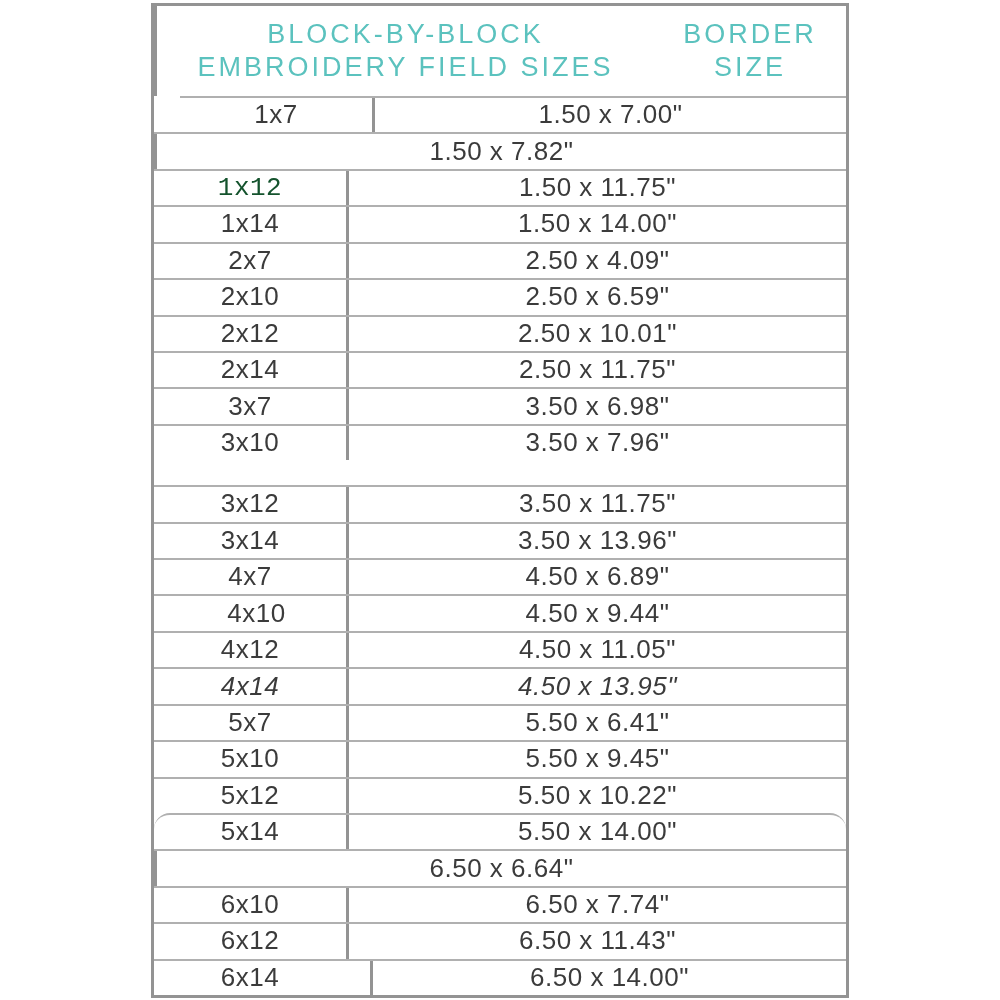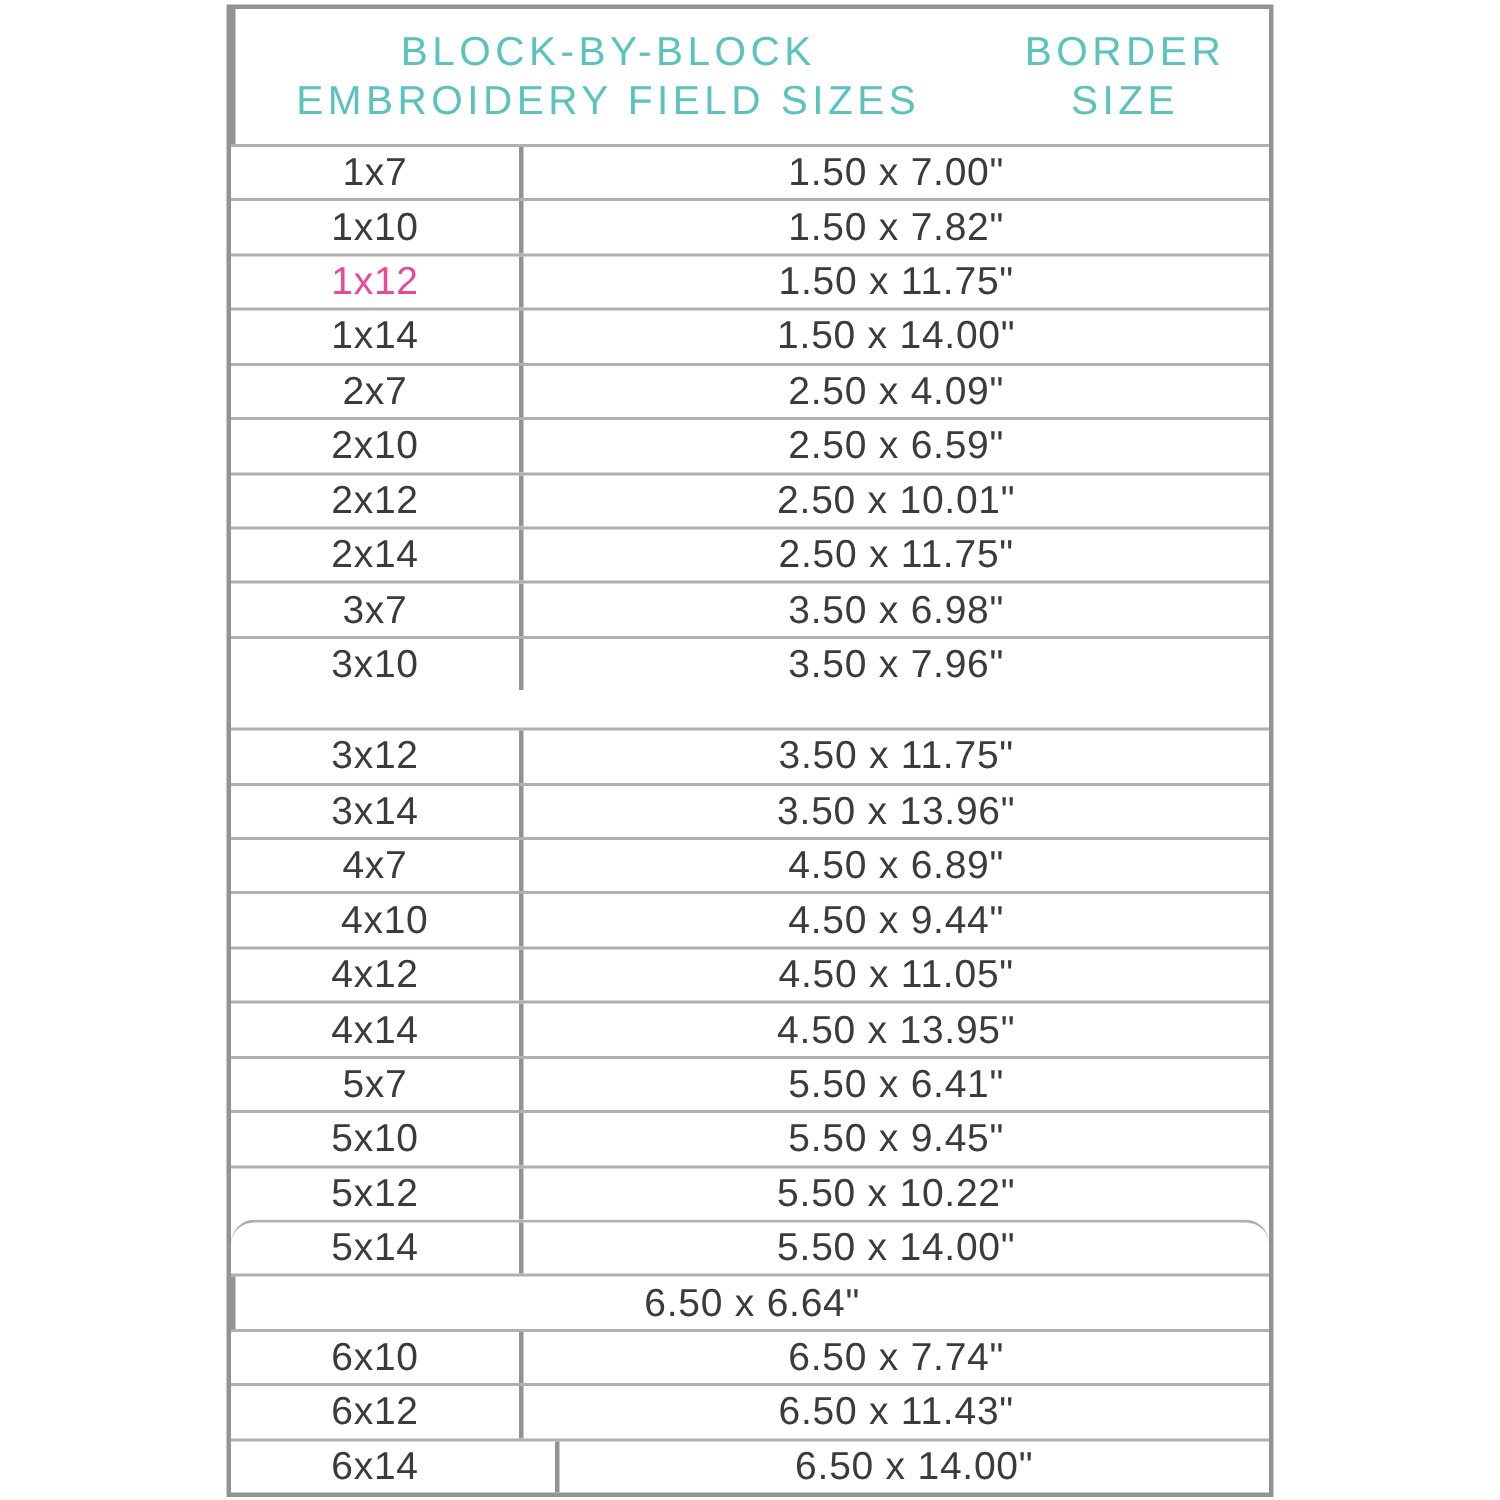--- a/index.html
+++ b/index.html
@@ -85,32 +85,31 @@
         <span>BLOCK-BY-BLOCK</span>
         <span>EMBROIDERY FIELD SIZES</span>
       </div>
       <div class="cell col1 header-cell" style="color: rgb(91, 194, 190);">
         <span>BORDER</span>
         <span>SIZE</span>
       </div>
     </div>
 
     <div class="rows" id="rows">
-  <div class="row" style="border-top-color: rgb(176, 176, 176);">
+  <div class="row" style="border-top-color: rgb(176, 176, 176); margin-left: 26px;">
     <div class="cell col1 data-cell" style="color: rgb(59, 59, 59);">1x7</div>
     <div class="cell col2 data-cell" style="color: rgb(59, 59, 59); border-left-color: rgb(147, 147, 147);">1.50 x 7.00"</div>
   </div>
 
   <div class="row" style="border-top-color: rgb(176, 176, 176);">
-    <div class="cell col1 data-cell" style="color: rgb(59, 59, 59);">1x10</div>
     <div class="cell col2 data-cell" style="color: rgb(59, 59, 59); border-left-color: rgb(147, 147, 147);">1.50 x 7.82"</div>
   </div>
 
   <div class="row" style="border-top-color: rgb(176, 176, 176);">
-    <div class="cell col1 data-cell" style="color: #ec4899;">1x12</div>
+    <div class="cell col1 data-cell" style="color: #14532d; font-family: Liberation Mono, monospace;">1x12</div>
     <div class="cell col2 data-cell" style="color: rgb(59, 59, 59); border-left-color: rgb(147, 147, 147);">1.50 x 11.75"</div>
   </div>
 
   <div class="row" style="border-top-color: rgb(176, 176, 176);">
     <div class="cell col1 data-cell" style="color: rgb(59, 59, 59);">1x14</div>
     <div class="cell col2 data-cell" style="color: rgb(59, 59, 59); border-left-color: rgb(147, 147, 147);">1.50 x 14.00"</div>
   </div>
 
   <div class="row" style="border-top-color: rgb(176, 176, 176);">
     <div class="cell col1 data-cell" style="color: rgb(59, 59, 59);">2x7</div>
@@ -160,21 +159,21 @@
   <div class="row" style="border-top-color: rgb(176, 176, 176);">
     <div class="cell col1 data-cell" style="color: rgb(59, 59, 59); padding-left: 13px;">4x10</div>
     <div class="cell col2 data-cell" style="color: rgb(59, 59, 59); border-left-color: rgb(147, 147, 147);">4.50 x 9.44"</div>
   </div>
 
   <div class="row" style="border-top-color: rgb(176, 176, 176);">
     <div class="cell col1 data-cell" style="color: rgb(59, 59, 59);">4x12</div>
     <div class="cell col2 data-cell" style="color: rgb(59, 59, 59); border-left-color: rgb(147, 147, 147);">4.50 x 11.05"</div>
   </div>
 
-  <div class="row" style="border-top-color: rgb(176, 176, 176);">
+  <div class="row" style="border-top-color: rgb(176, 176, 176); font-style: italic;">
     <div class="cell col1 data-cell" style="color: rgb(59, 59, 59);">4x14</div>
     <div class="cell col2 data-cell" style="color: rgb(59, 59, 59); border-left-color: rgb(147, 147, 147);">4.50 x 13.95"</div>
   </div>
 
   <div class="row" style="border-top-color: rgb(176, 176, 176);">
     <div class="cell col1 data-cell" style="color: rgb(59, 59, 59);">5x7</div>
     <div class="cell col2 data-cell" style="color: rgb(59, 59, 59); border-left-color: rgb(147, 147, 147);">5.50 x 6.41"</div>
   </div>
 
   <div class="row" style="border-top-color: rgb(176, 176, 176); text-align: center;">

